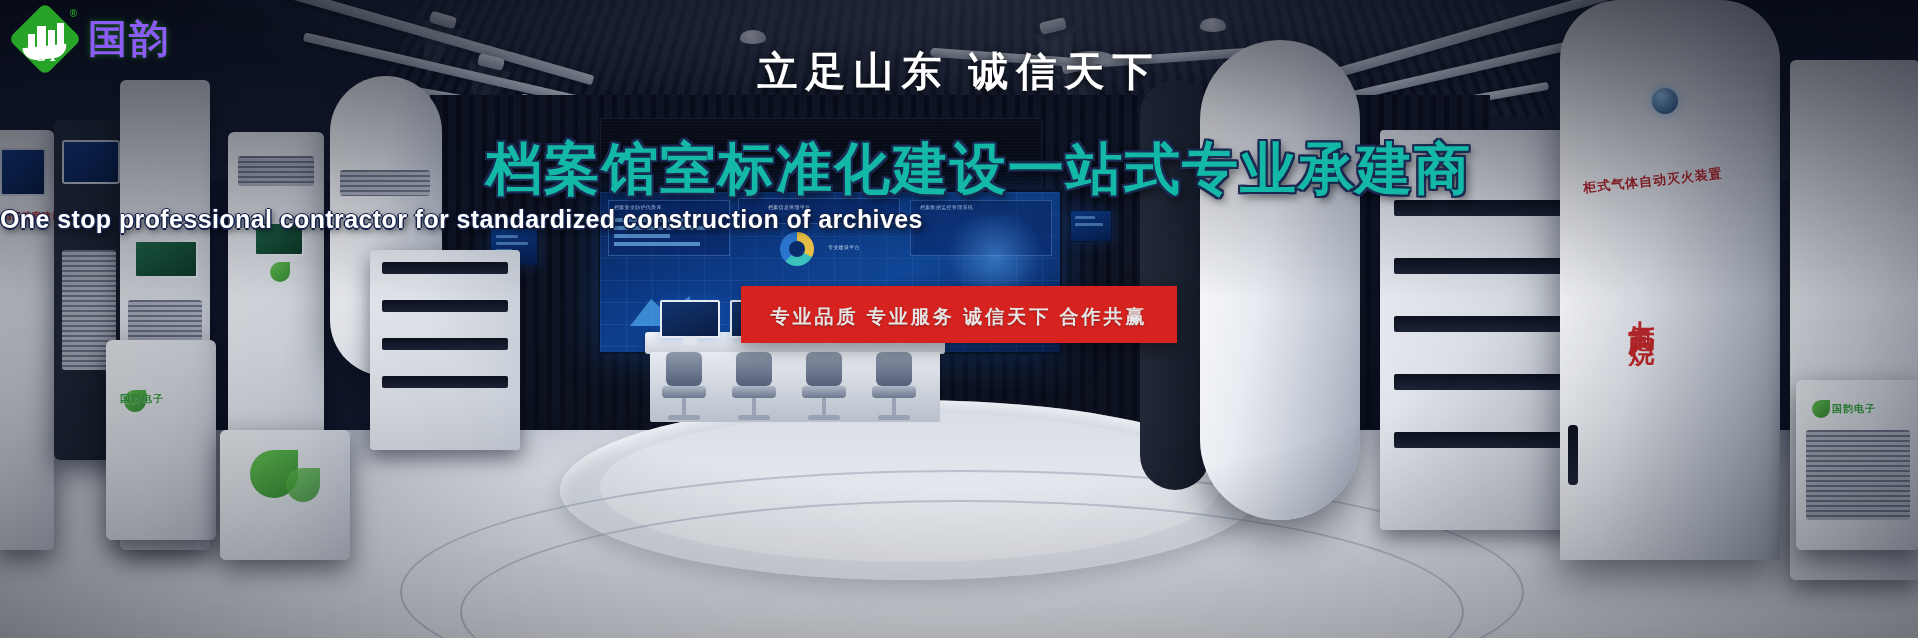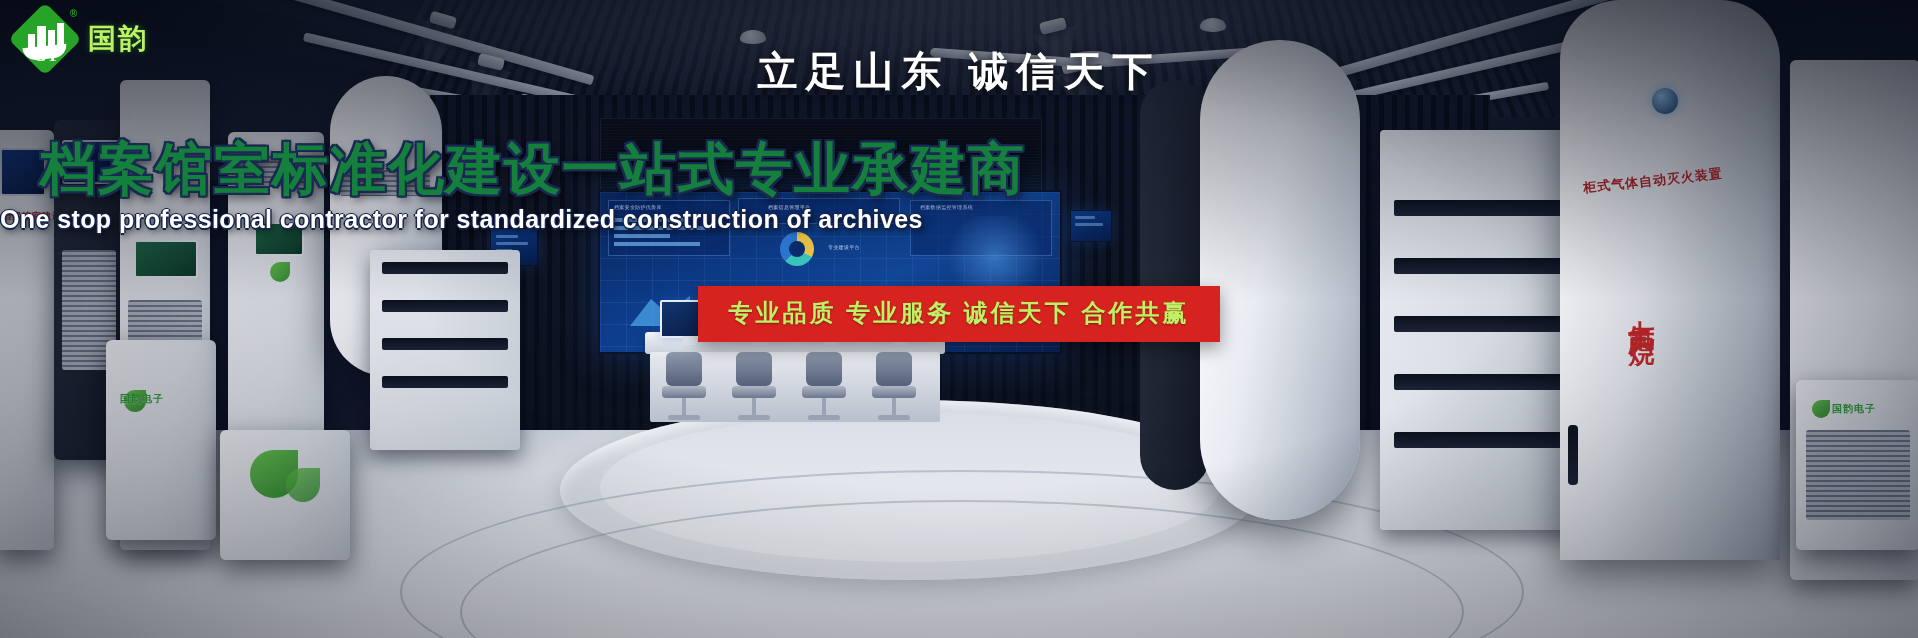--- a/index.html
+++ b/index.html
@@ -284,37 +284,37 @@
     background:#ffffff;
     border-radius:0 0 26px 26px;
     transform:rotate(-6deg);
   }
   .logo-gy{
     position:absolute;left:17px;top:40px;width:34px;text-align:center;
     color:#ffffff;font-weight:700;font-size:17px;font-family:"Liberation Serif",serif;
     letter-spacing:0px;
   }
   .logo-word{
-    color:#bef264;font-size:28px;font-weight:700;letter-spacing:2px;
+    color:#8b5cf6;font-size:39px;font-weight:700;letter-spacing:2px;
     text-shadow:0 0 6px rgba(47,191,47,.45);
   }
 
   .kicker{
     position:absolute;left:0;right:0;top:44px;text-align:center;
     font-size:40px;font-weight:700;color:#ffffff;letter-spacing:8px;
     text-shadow:0 2px 10px rgba(0,0,0,.75);
   }
   .kicker-en{
     position:absolute;left:0;right:0;top:92px;text-align:center;
     font-size:21px;font-weight:700;color:#f0f3f8;letter-spacing:.5px;
     text-shadow:0 2px 8px rgba(0,0,0,.8);
   }
   .headline{
-    position:absolute;left:0;right:0;top:132px;
-    font-size:56px;font-weight:700;color:#15803d;letter-spacing:2px;
+    position:absolute;left:0;right:0;top:132px;text-align:center;
+    font-size:56px;font-weight:700;color:#14b8a6;letter-spacing:2px;
     white-space:nowrap;
     text-shadow:
       0 0 2px #1b2a52,
       2px 0 0 #1b2a52,-2px 0 0 #1b2a52,0 2px 0 #1b2a52,0 -2px 0 #1b2a52,
       2px 2px 0 #1b2a52,-2px 2px 0 #1b2a52,2px -2px 0 #1b2a52,-2px -2px 0 #1b2a52,
       3px 4px 10px rgba(0,0,0,.75);
     margin-left: 40px;
   }
   .subline{
     position:absolute;left:0;right:0;top:205px;
@@ -322,23 +322,23 @@
     white-space:nowrap;
     text-shadow:
       1.5px 0 0 #15224a,-1.5px 0 0 #15224a,0 1.5px 0 #15224a,0 -1.5px 0 #15224a,
       2px 3px 7px rgba(0,0,0,.8);
   }
   .slogan-wrap{
     position:absolute;left:0;right:0;top:286px;display:flex;justify-content:center;
   }
   .slogan{
     background:#d6231f;
-    color:#bef264;
-    font-size:24px;font-weight:700;letter-spacing:3px;
-    padding:11px 30px 13px;
+    color:#e5e5e5;
+    font-size:19px;font-weight:700;letter-spacing:3px;
+    padding:18px 30px 13px;
     white-space:nowrap;
     box-shadow:0 6px 18px rgba(0,0,0,.4);
     text-shadow:0 1px 2px rgba(0,0,0,.35);
   }
   .led-text{
     position:absolute;left:600px;top:122px;width:440px;text-align:center;
     color:#c8231e;font-size:21px;font-weight:700;letter-spacing:2px;
     white-space:nowrap;
     text-shadow:0 0 8px rgba(220,50,40,.8);
     opacity:.92;

